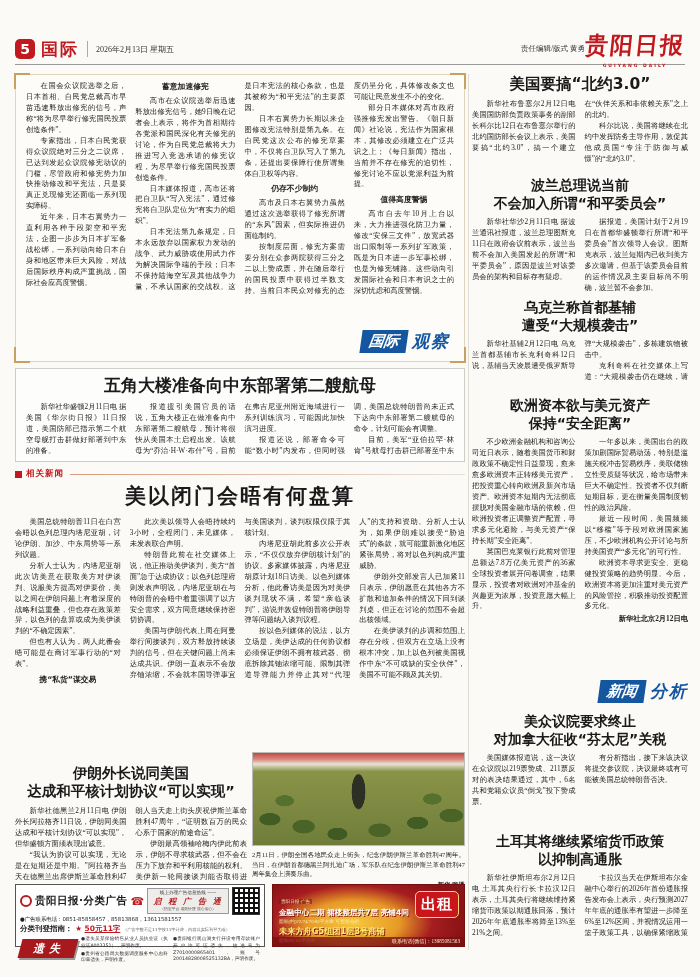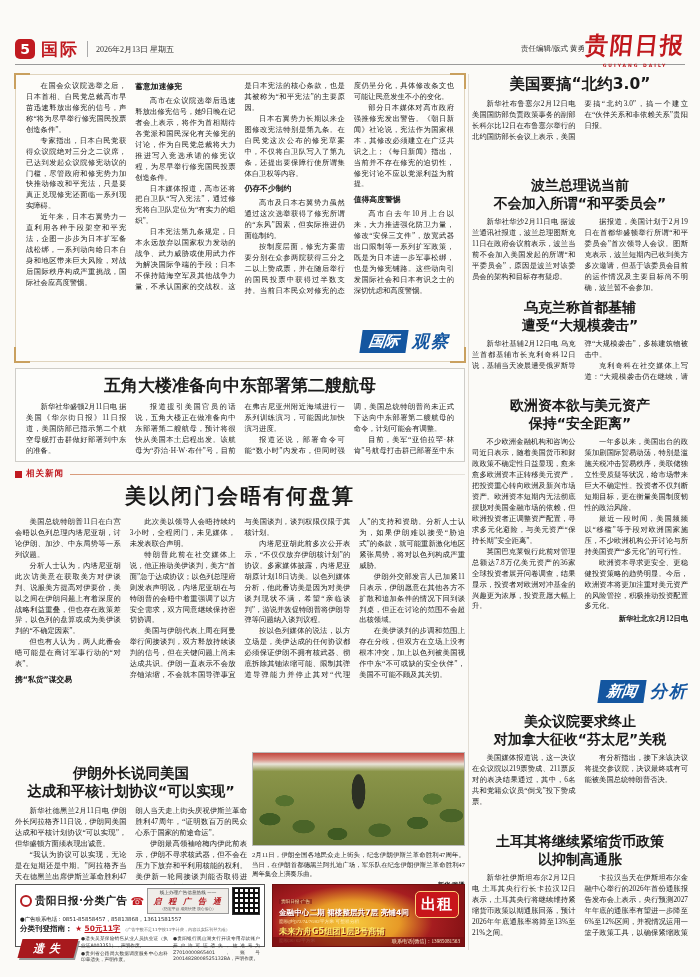--- a/index.html
+++ b/index.html
@@ -17,21 +17,21 @@
   .hline{width:1px;height:16px;background:#aaa;}
   .date-text{font-size:8px;color:#333;margin-left:8px;text-align:right;}
   .header-right{margin-left:auto;display:flex;align-items:center;}
   .editor-text{font-size:7.5px;color:#333;}
   .mast-wrap{display:flex;flex-direction:column;align-items:center;line-height:1;}
   .masthead{color:#c0181d;font:900 23px "DejaVu Serif",serif;transform:skewX(-6deg);letter-spacing:2px;}
   .masthead-en{color:#c0181d;font:700 4.5px "DejaVu Sans",sans-serif;letter-spacing:2px;margin-top:2px;}
   .vdiv{position:absolute;left:468px;top:74px;height:876px;width:1px;background:#e2ddd4;}
   
   .para{margin:0;text-indent:2em;text-align:justify;}
-  .subhead{font:700 7.8px "DejaVu Sans",sans-serif;text-align:left;margin:4px 0;text-indent:0;}
+  .subhead{font:700 7.8px "DejaVu Sans",sans-serif;text-align:center;margin:4px 0;text-indent:0;}
   .sign{font-weight:700;text-align:right;margin:2px 0 0;}
   .body-cols{font-size:7.3px;line-height:1.5;color:#222;column-gap:9px;overflow:hidden;}
   
   .lead-box{position:absolute;left:15px;top:74px;width:450px;height:288px;
     border:1px solid #e0d4bd;background:#fdfcf9;box-sizing:border-box;padding:6px 10px;}
   .corner{position:absolute;width:14px;height:14px;border:0 solid #c9a05f;}
   .c-tl{left:-2px;top:-2px;border-left-width:2px;border-top-width:2px;}
   .c-tr{right:-2px;top:-2px;border-right-width:2px;border-top-width:2px;}
   .c-bl{left:-2px;bottom:-2px;border-left-width:2px;border-bottom-width:2px;}
   .c-br{right:-2px;bottom:-2px;border-right-width:2px;border-bottom-width:2px;}
@@ -224,21 +224,22 @@
 <div class="photo-caption">
   <span>2月11日，伊朗全国各地民众走上街头，纪念伊朗伊斯兰革命胜利47周年。当日，在伊朗首都德黑兰阿扎迪广场，军乐队在纪念伊朗伊斯兰革命胜利47周年集会上演奏乐曲。</span>
   <div class="photo-credit">新华/路透</div>
 </div>
 
 <div class="right-col">
 
   <div class="r-art r1">
     <div class="r-headline one">美国要搞“北约3.0”</div>
     <div class="body-cols ra-body">
-        <p class="para">新华社布鲁塞尔2月12日电 美国国防部负责政策事务的副部长科尔比12日在布鲁塞尔举行的北约国防部长会议上表示，美国要搞“北约3.0”，搞一个建立在“伙伴关系和非依赖关系”贵阳日报。</p>
+        <p class="para">新华社布鲁塞尔2月12日电 美国国防部负责政策事务的副部长科尔比12日在布鲁塞尔举行的北约国防部长会议上表示，美国要搞“北约3.0”，搞一个建立在“伙伴关系和非依赖关系”之上的北约。</p>
+        <p class="para">科尔比说，美国将继续在北约中发挥防务主导作用，敦促其他成员国“专注于防御与威慑”的“北约3.0”。</p>
       </div>
   </div>
 
   <div class="r-art r2">
     <div class="r-headline">
       <div>波兰总理说当前</div>
       <div>不会加入所谓“和平委员会”</div>
     </div>
     <div class="body-cols ra-body">
         <p class="para">新华社华沙2月11日电 据波兰通讯社报道，波兰总理图斯克11日在政府会议前表示，波兰当前不会加入美国发起的所谓“和平委员会”，原因是波兰对该委员会的架构和目标存有疑虑。</p>

